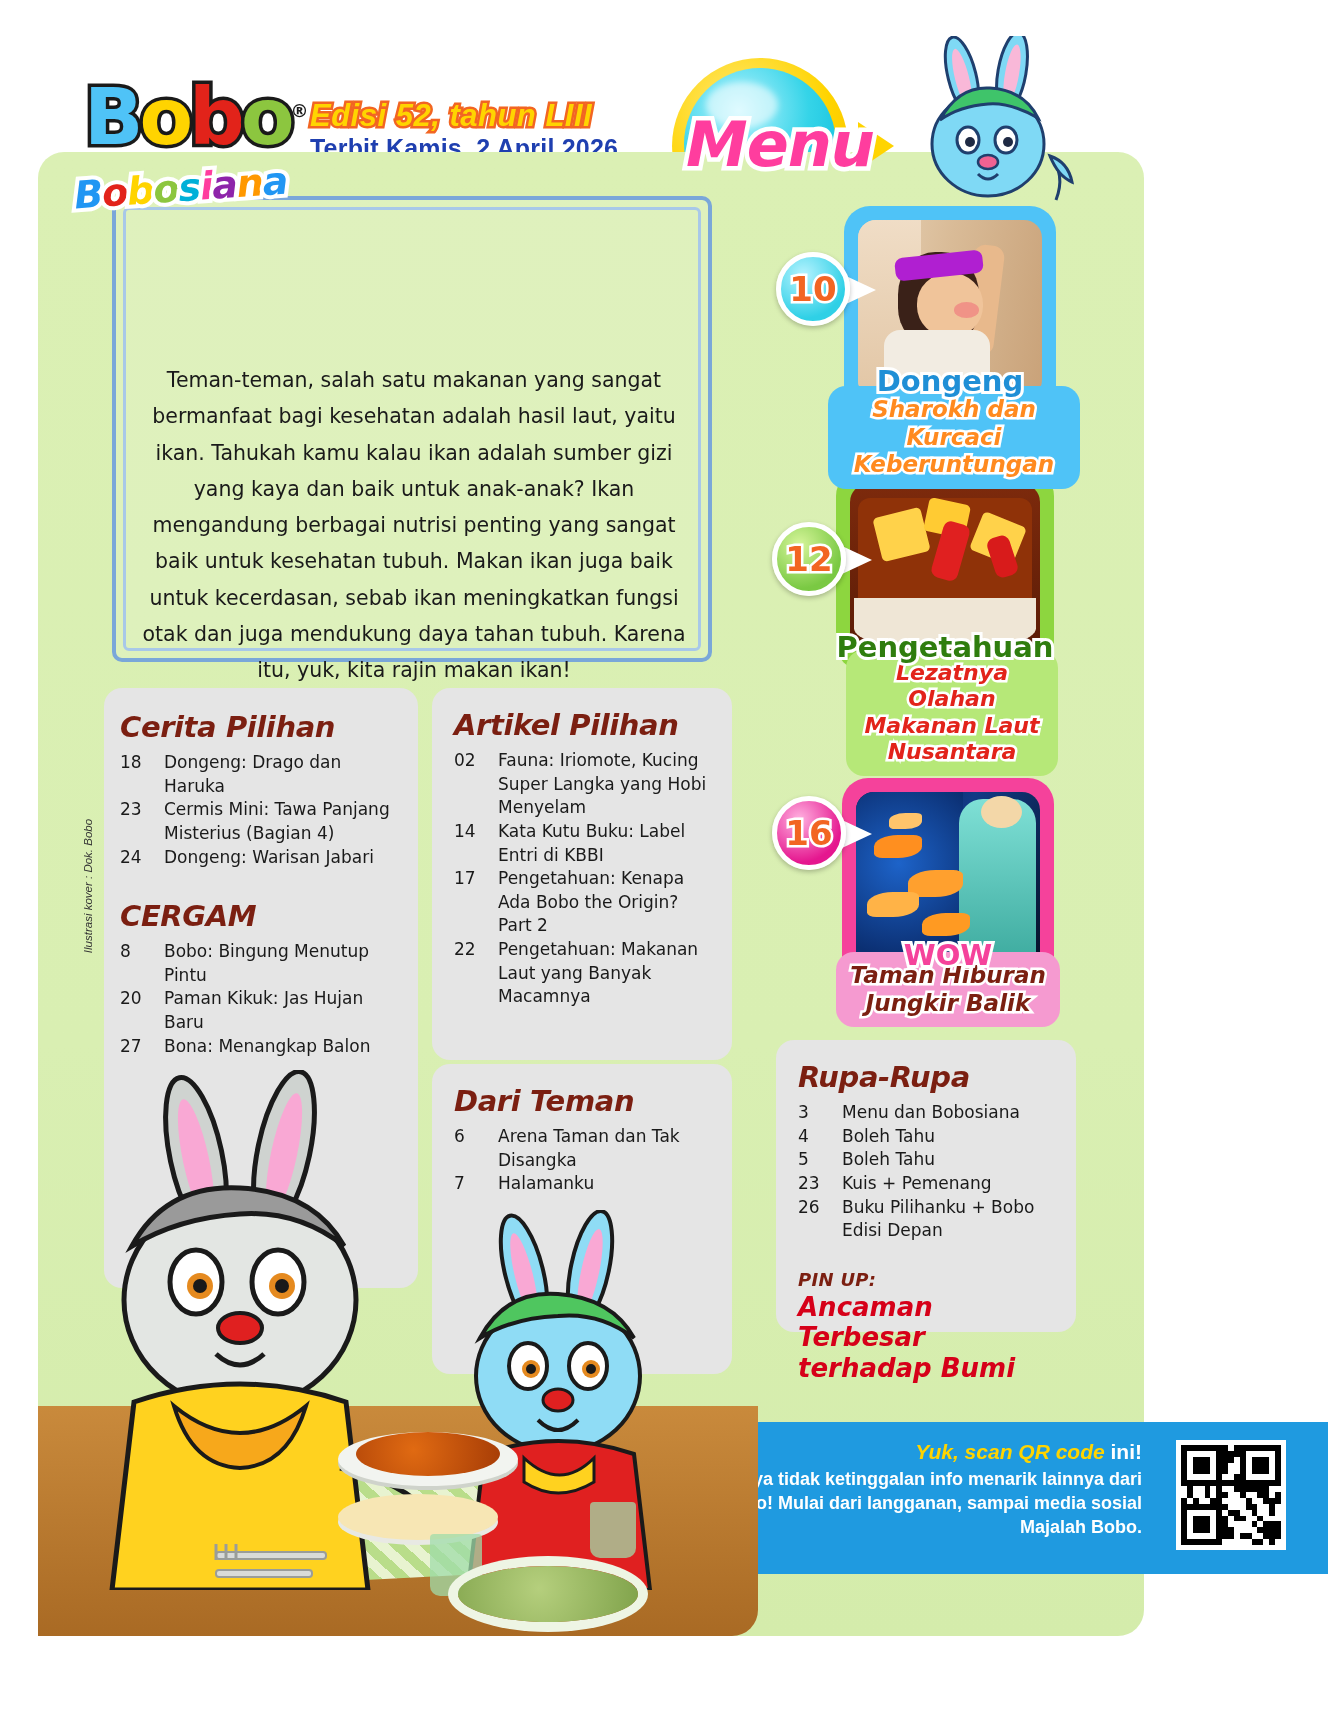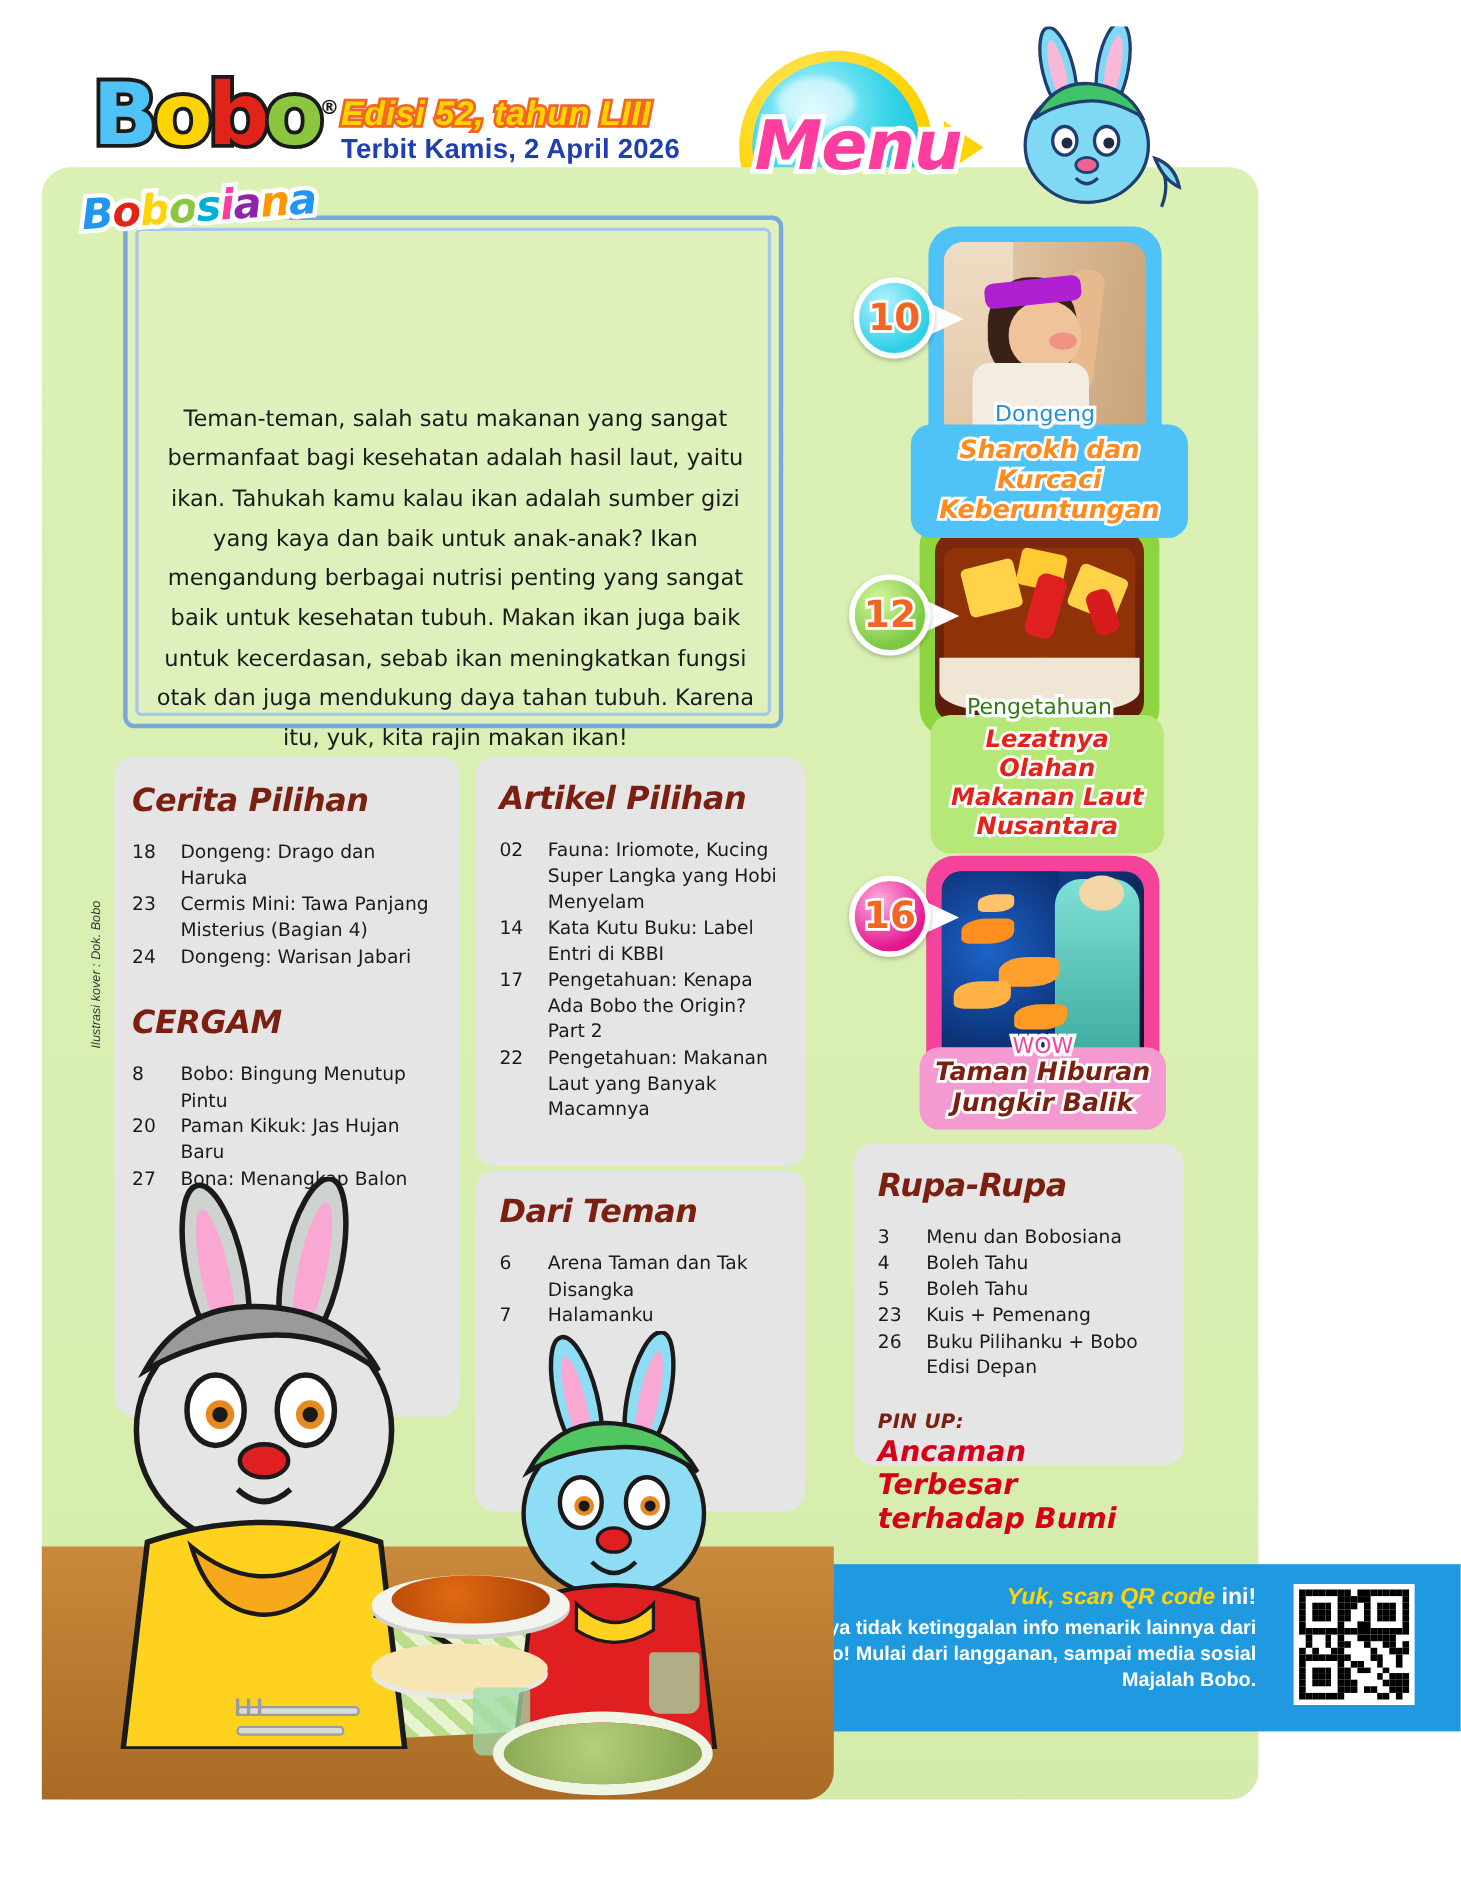--- a/index.html
+++ b/index.html
@@ -5,21 +5,21 @@
   * { box-sizing: border-box; margin: 0; padding: 0; }
   body {
     width: 1328px; height: 1712px;
     background: #ffffff;
     font-family: "Liberation Sans", sans-serif;
     position: relative; overflow: hidden;
   }
   .page { position: absolute; inset: 0; }
 
   
-  .header { position: absolute; left: 0; top: 4px; width: 1328px; height: 152px; background:#fff; }
+  .header { position: absolute; left: 0; top: 16px; width: 1328px; height: 152px; background:#fff; }
   .logo {
     position: absolute; left: 84px; top: 62px;
     font-family: "DejaVu Sans", sans-serif;
     font-size: 78px; font-weight: 700; letter-spacing: -4px;
     line-height: 1;
   }
   .logo span { -webkit-text-stroke: 7px #1a1a1a; paint-order: stroke fill; }
   .lb1 { color:#4fc3f7; } .lb2 { color:#ffd400; } .lb3 { color:#e2231a; } .lb4 { color:#8cc63f; }
   .logo .reg { font-size: 18px; -webkit-text-stroke: 0; color:#1a1a1a; vertical-align: super; }
 
@@ -121,21 +121,21 @@
   .card-left  { left:104px; top:688px; width:314px; height:600px; }
   .card-mid   { left:432px; top:688px; width:300px; height:372px; }
   .card-dari  { left:432px; top:1064px; width:300px; height:310px; }
   .card-right { left:776px; top:1040px; width:300px; height:292px; }
 
   .sec-head {
     font-family:"DejaVu Sans", sans-serif;
     font-size:29px; font-weight:700; font-style:italic;
     color:#7b1f11; letter-spacing:-.4px;
   }
-  .list { margin-top:20px; }
+  .list { margin-top:7px; }
   .row { display:flex; font-size:17px; line-height:1.39; color:#1a1a1a; font-family:"DejaVu Sans", sans-serif;}
   .row .pg { width:44px; flex:0 0 44px; }
   .row .tx { flex:1; }
   .pad { padding:22px 18px 0 16px; }
   .pad2 { padding:20px 16px 0 22px; }
 
   .pinup-label {
     margin-top:26px;
     font-family:"DejaVu Sans", sans-serif;
     font-size:18px; font-weight:700; font-style:italic; color:#7b1f11;
@@ -150,21 +150,21 @@
   
   .thumb { position:absolute; border-radius:26px; }
   .thumb .pic { position:absolute; inset:14px; border-radius:18px; overflow:hidden; }
 
   .t-blue { left:844px; top:206px; width:212px; height:206px; background:#4fc3f7; }
   .t-green{ left:836px; top:470px; width:218px; height:200px; background:#8dd63f; }
   .t-pink { left:842px; top:778px; width:212px; height:206px; background:#f5429b; }
 
   .cat-label {
     position:absolute; width:100%; text-align:center; z-index:4;
-    font-family:"DejaVu Sans", sans-serif; font-size:20px; font-weight:400;
+    font-family:"DejaVu Sans", sans-serif; font-size:29px; font-weight:700;
     -webkit-text-stroke:6px #ffffff; paint-order: stroke fill;
   }
   .cat-blue  { color:#1f8fd6; top:364px; left:844px; width:212px; }
   .cat-green { color:#2f7d0e; top:630px; left:836px; width:218px; }
   .cat-pink  { color:#f5429b; top:938px; left:842px; width:212px; }
 
   .ribbon {
     position:absolute; border-radius:18px; text-align:center; z-index:3;
     font-family:"DejaVu Sans", sans-serif; font-weight:700; font-style:italic;
     line-height:1.2; padding:10px 12px;

